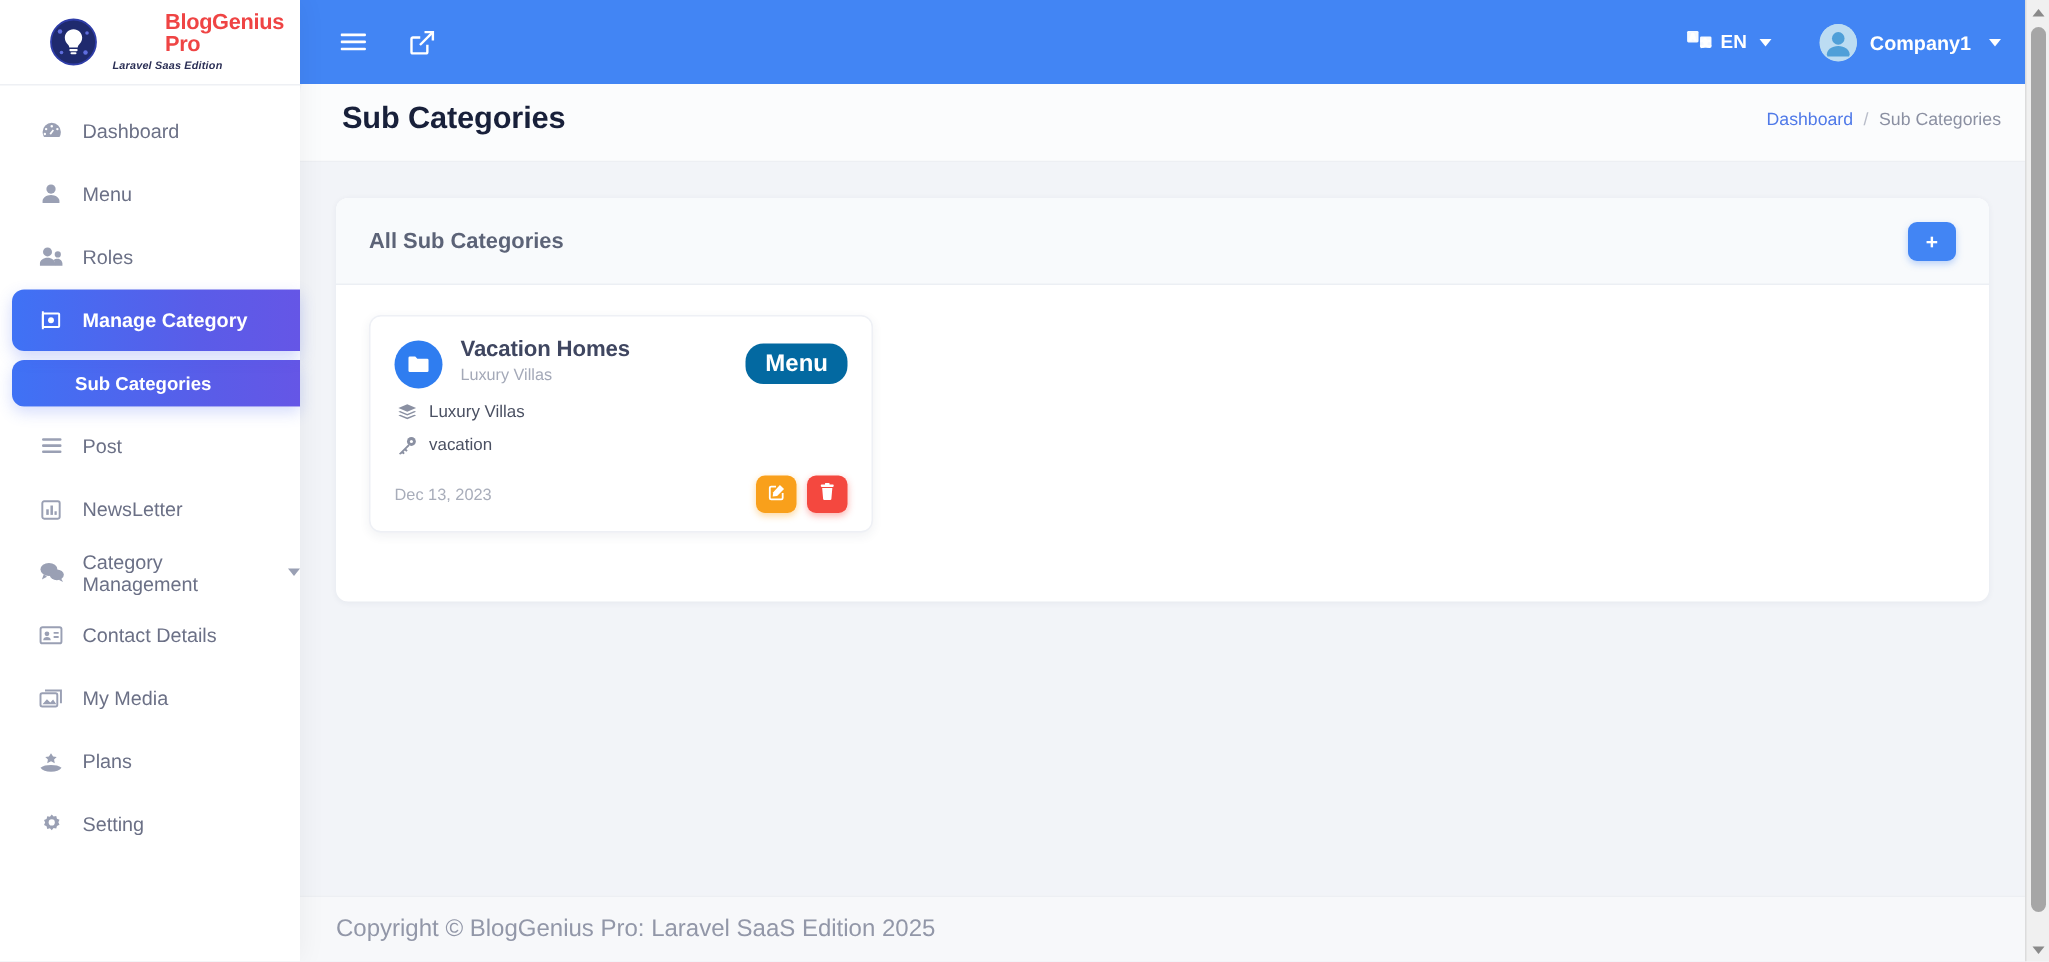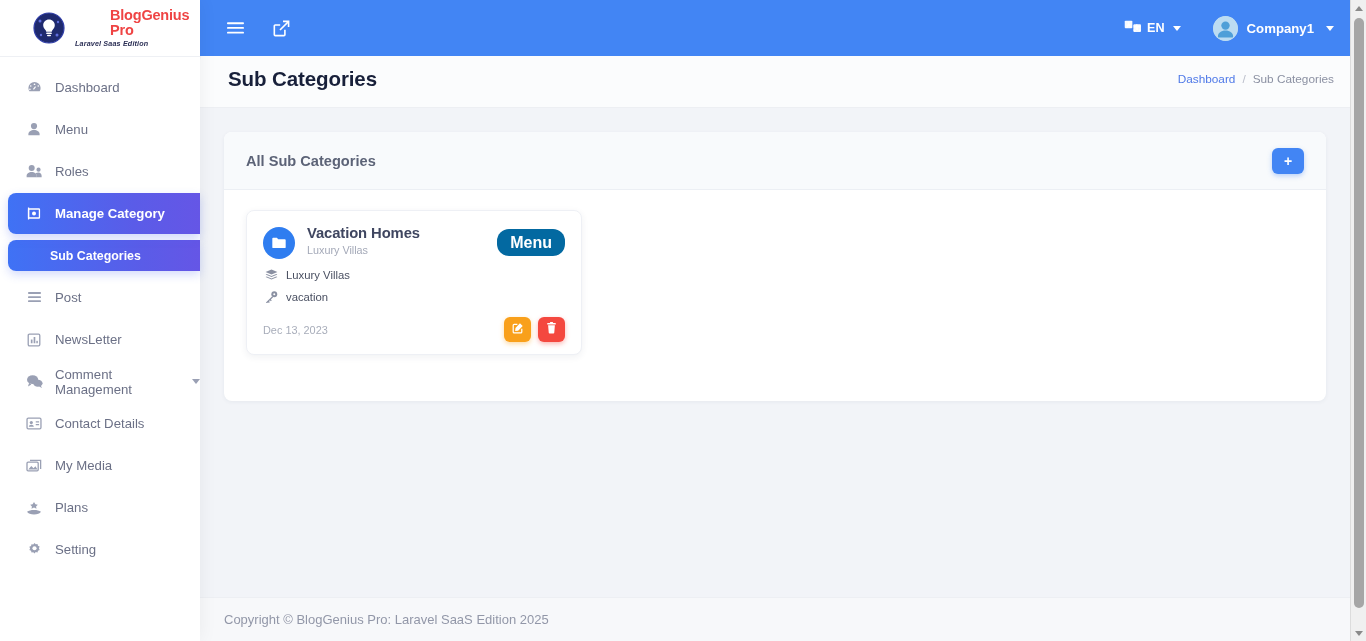--- a/index.html
+++ b/index.html
@@ -231,21 +231,21 @@
   .act-edit { background: #f9a01b; box-shadow: 0 2px 5px rgba(249,160,27,0.4); }
   .act-del  { background: #f4483f; box-shadow: 0 2px 5px rgba(244,72,63,0.4); }
 
   
   #footer {
     height: 44px; flex: 0 0 44px;
     background: #f7f8fa;
     border-top: 1px solid #edeff3;
     display: flex; align-items: center;
     padding-left: 24px;
-    font-size: 13px; color: #9297a8;
+    font-size: 16px; color: #9297a8;
   }
 
   
   #scrollbar {
     position: absolute; top: 0; right: 0;
     width: 16px; height: 641px;
     background: #f0f0f0;
     border-left: 1px solid #dcdcdc;
     z-index: 20;
   }
@@ -370,21 +370,21 @@
 
     <div class="nav-item">
       <span class="ic">
         <svg width="17" height="15" viewBox="0 0 18 16" fill="currentColor">
           <ellipse cx="7" cy="6" rx="6" ry="4.6"></ellipse>
           <path d="M3.3 9.4 2 13.2l3.6-2z"></path>
           <ellipse cx="12.6" cy="9.8" rx="5" ry="3.8"></ellipse>
           <path d="M15.6 12.3 17 15l-3.1-1.6z"></path>
         </svg>
       </span>
-      <span>Comment Management</span>
+      <span>Category Management</span>
       <span class="caret"></span>
     </div>
 
     <div class="nav-item">
       <span class="ic">
         <svg width="16" height="13" viewBox="0 0 17 14" fill="none" stroke="currentColor" stroke-width="1.4">
           <rect x="1" y="1.2" width="15" height="11.6" rx="1.4"></rect>
           <circle cx="5.6" cy="6" r="1.7" fill="currentColor" stroke="none"></circle>
           <path d="M2.9 10.5c0-1.4 1.2-2.2 2.7-2.2s2.7.8 2.7 2.2" fill="currentColor" stroke="none"></path>
           <path d="M10.4 5.3h3.6M10.4 8.3h3.6"></path>

